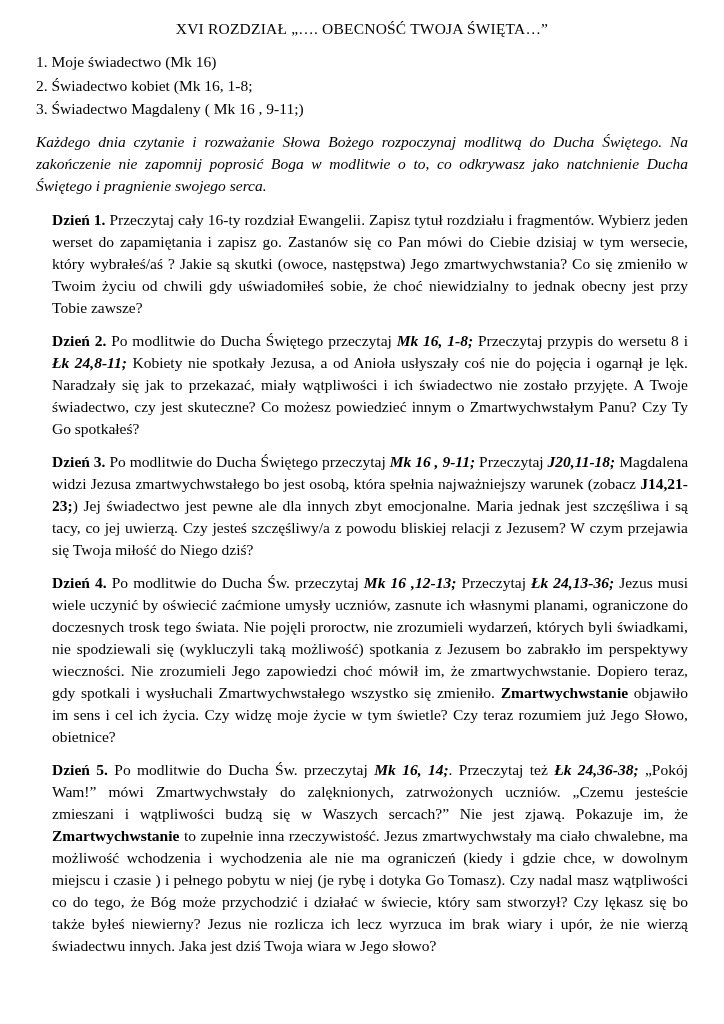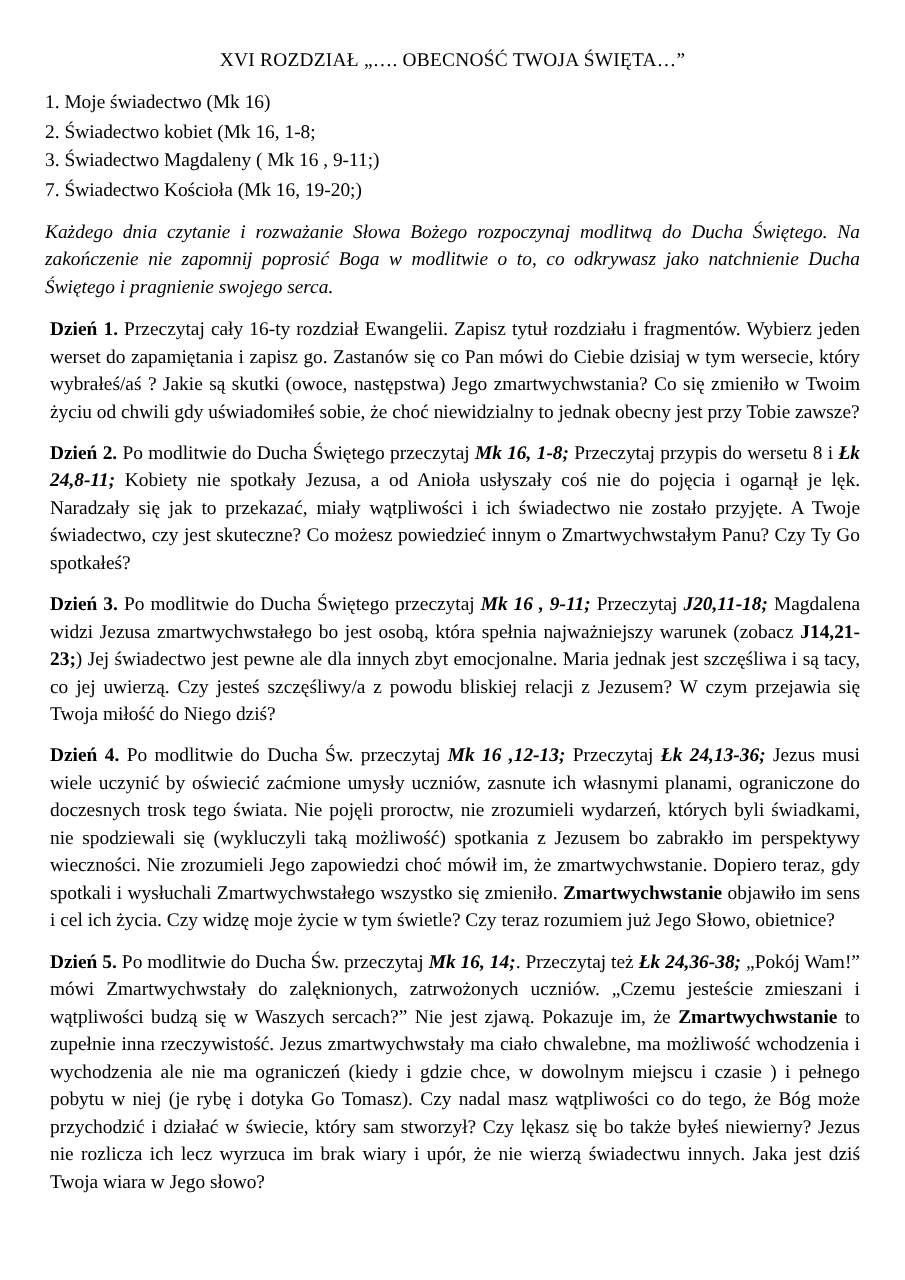--- a/index.html
+++ b/index.html
@@ -11,21 +11,21 @@
     width: 724px;
     height: 1024px;
     font-family: "Liberation Serif", serif;
     color: #000000;
     overflow: hidden;
   }
   .page {
     width: 724px;
     height: 1024px;
     box-sizing: border-box;
-    padding: 40px 36px 0 36px;
+    padding: 20px 36px 0 36px;
     position: relative;
   }
   .doc-title {
     text-align: center;
     font-size: 15.5px;
     letter-spacing: 0.2px;
     margin: 0 0 12px 0;
     white-space: nowrap;
   }
   .toc {
@@ -41,21 +41,21 @@
     font-style: italic;
     font-size: 15.5px;
     line-height: 1.42;
     text-align: justify;
     margin: 10px 0 12px 0;
   }
   .day-para {
     font-size: 15.5px;
     line-height: 1.42;
     text-align: justify;
-    margin: 0 0 11px 4px;
+    margin: 0 0 11px 16px;
   }
   .b {
     font-weight: bold;
   }
   .day-label {
     font-weight: bold;
   }
   .ref {
     font-weight: bold;
     font-style: italic;
@@ -65,21 +65,20 @@
 <body>
 
 <div class="page">
 
   <div class="doc-title">XVI ROZDZIAŁ  „….  OBECNOŚĆ  TWOJA ŚWIĘTA…”</div>
 
   <div class="toc">
     <p class="toc-item">1. Moje świadectwo (Mk 16)</p>
     <p class="toc-item">2. Świadectwo kobiet  (Mk 16, 1-8;</p>
     <p class="toc-item">3. Świadectwo Magdaleny ( Mk 16 , 9-11;)</p>
-    <p class="toc-item">7. Świadectwo  Kościoła (Mk 16, 19-20;)</p>
   </div>
 
   <p class="intro">Każdego dnia czytanie i rozważanie Słowa Bożego rozpoczynaj modlitwą do Ducha Świętego. Na zakończenie nie zapomnij poprosić Boga w modlitwie o to, co odkrywasz jako natchnienie Ducha Świętego i pragnienie swojego serca.</p>
 
   <p class="day-para">
     <span class="day-label">Dzień 1.</span><span> Przeczytaj cały 16-ty rozdział Ewangelii. Zapisz tytuł rozdziału i fragmentów. Wybierz jeden werset do zapamiętania i zapisz go. Zastanów się co Pan mówi do Ciebie dzisiaj w tym wersecie, który wybrałeś/aś ? Jakie są skutki (owoce, następstwa) Jego zmartwychwstania?  Co się zmieniło w Twoim życiu od chwili gdy uświadomiłeś sobie, że choć niewidzialny to jednak obecny jest przy Tobie zawsze?</span>
   </p>
 
   <p class="day-para">
     <span class="day-label">Dzień 2.</span><span> Po modlitwie do Ducha Świętego przeczytaj </span><span class="ref">Mk 16, 1-8;</span><span> Przeczytaj przypis do wersetu 8 i </span><span class="ref">Łk 24,8-11;</span><span> Kobiety nie spotkały Jezusa, a od Anioła usłyszały coś nie do pojęcia i ogarnął je lęk. Naradzały się jak to przekazać, miały wątpliwości i ich świadectwo nie zostało przyjęte. A Twoje świadectwo, czy jest skuteczne? Co możesz powiedzieć innym o Zmartwychwstałym Panu? Czy Ty Go spotkałeś?</span>

